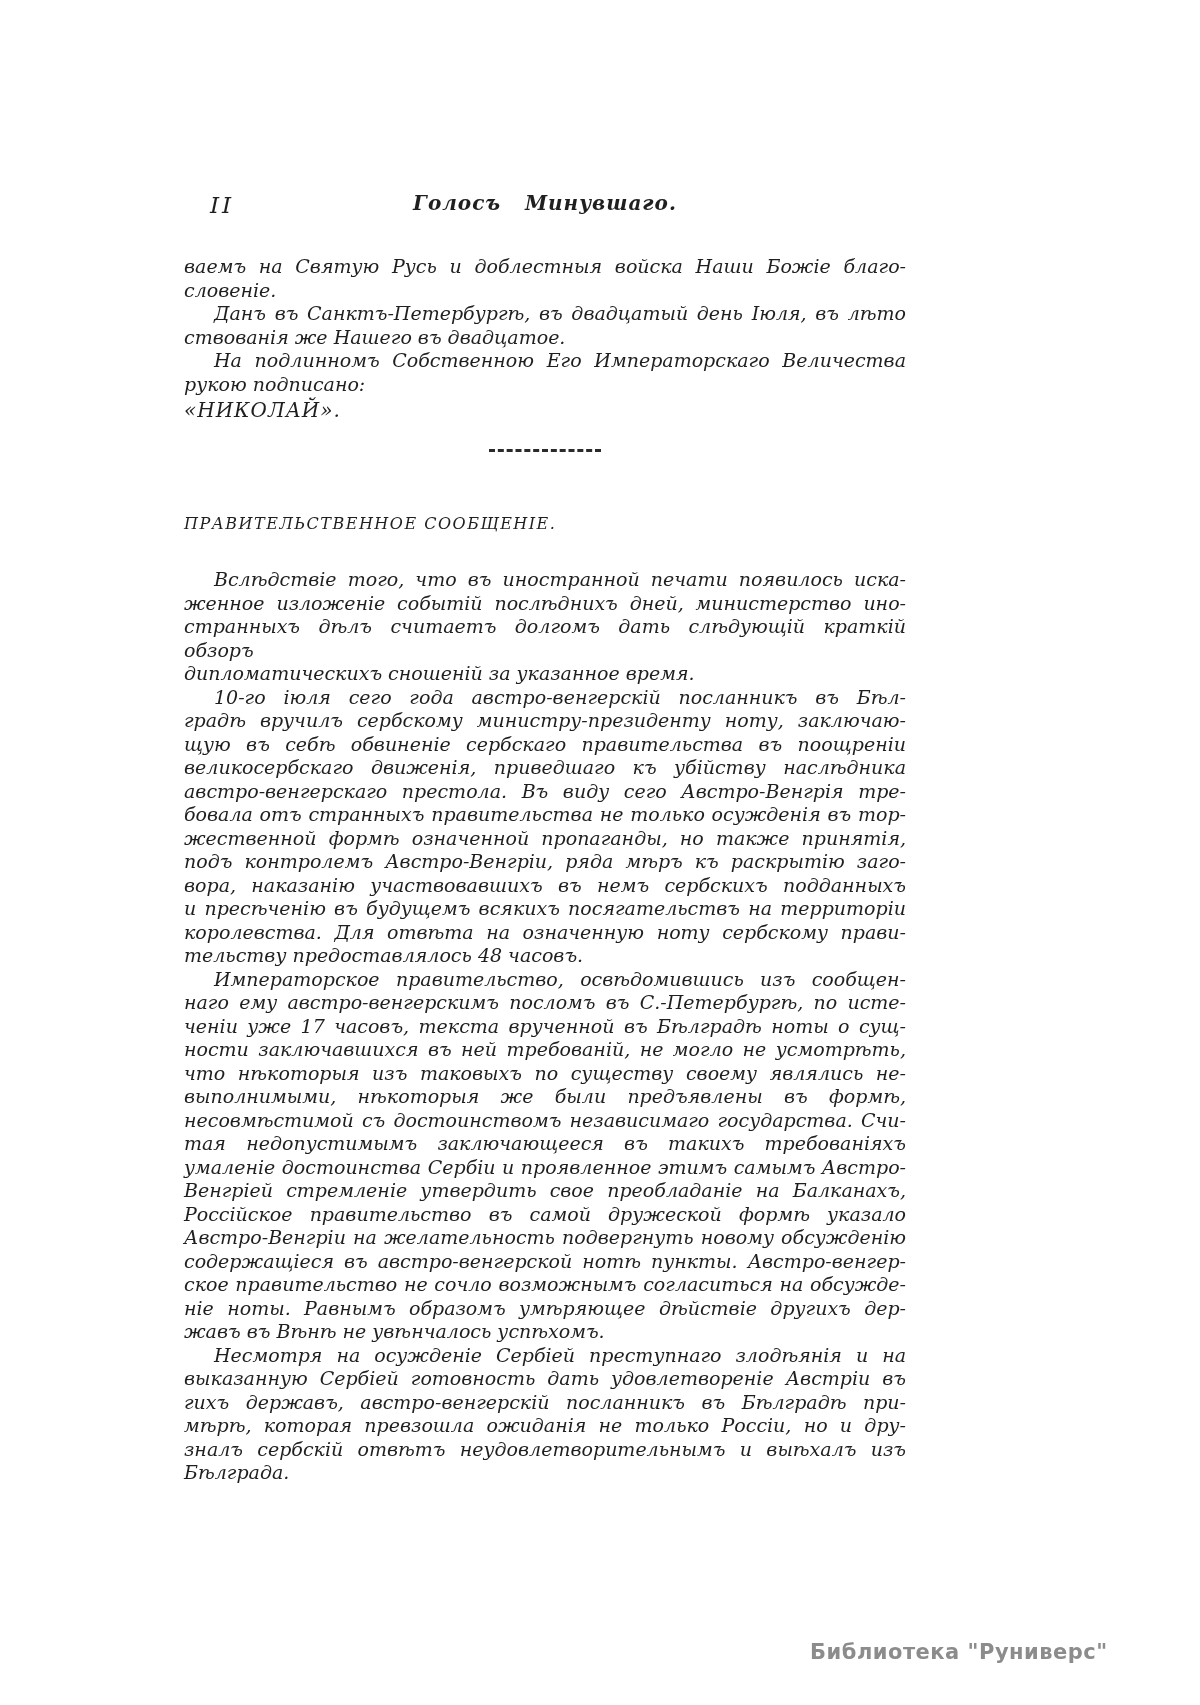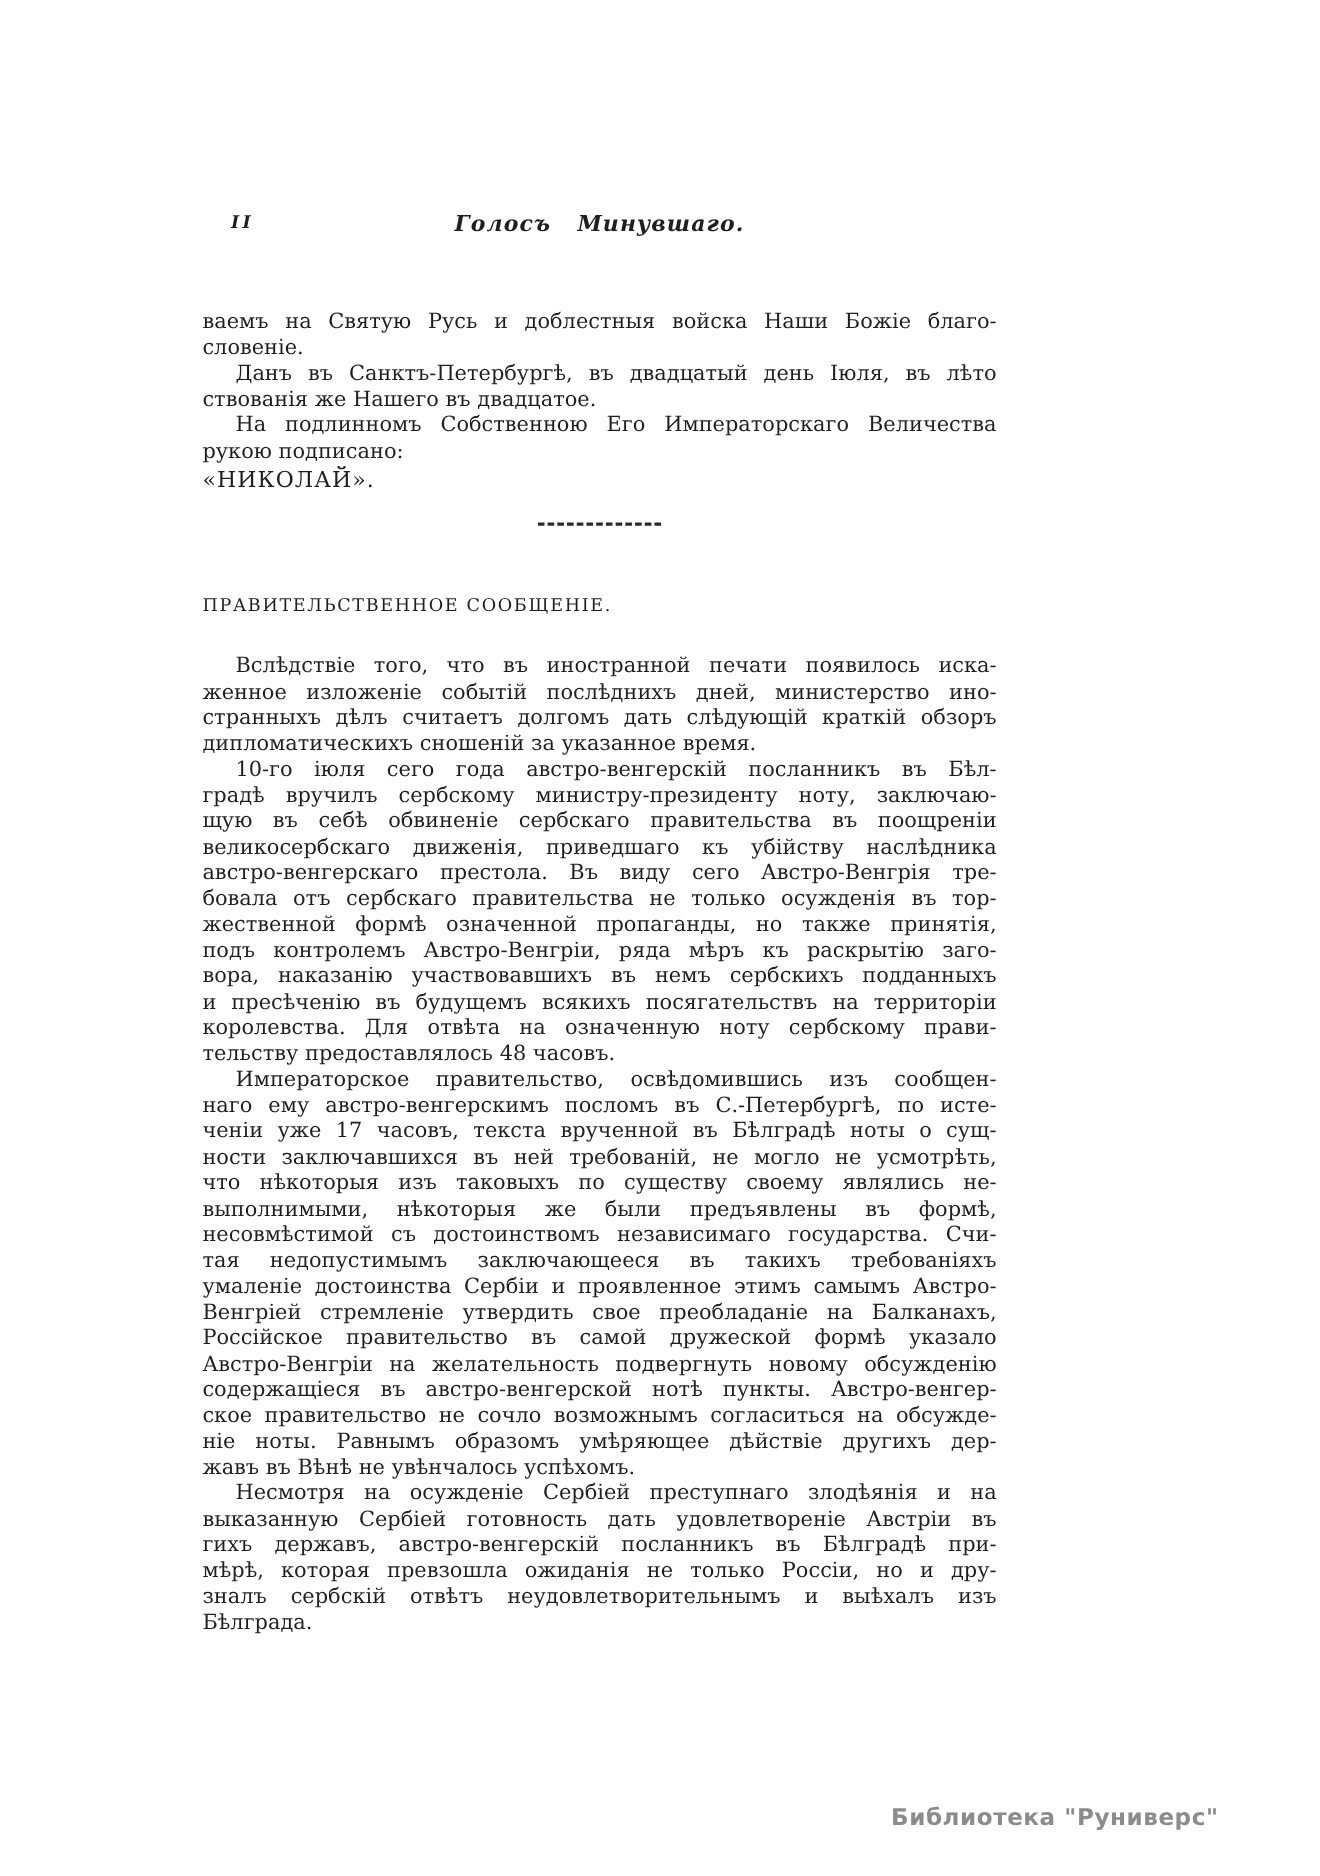--- a/index.html
+++ b/index.html
@@ -20,40 +20,40 @@
     left: 184px;
     width: 722px;
     height: 28px;
     font-style: italic;
     font-size: 20px;
   }
   .pagenum {
     position: absolute;
     left: 26px;
     top: 1px;
-    font-size: 16px;
+    font-size: 23px;
     letter-spacing: 3px;
-    font-weight: bold;
   }
   .running-title {
     display: block;
     text-align: center;
     word-spacing: 16px;
     letter-spacing: 1px;
     font-weight: bold;
   }
 
   
   .column {
     position: absolute;
     left: 184px;
-    top: 281px;
+    top: 255px;
     width: 722px;
     font-size: 19px;
     line-height: 23.5px;
+    font-style: italic;
   }
   .line { text-align: left; }
   .line.just {
     text-align: justify;
     text-align-last: justify;
   }
   .line.indent { text-indent: 30px; }
 
   .signature {
     margin-top: 2px;
@@ -130,21 +130,21 @@
           <div class="line just">женное изложеніе событій послѣднихъ дней, министерство ино-</div>
           <div class="line just">странныхъ дѣлъ считаетъ долгомъ дать слѣдующій краткій обзоръ</div>
           <div class="line">дипломатическихъ сношеній за указанное время.</div>
         </div>
       <div class="para">
           <div class="line just indent">10-го іюля сего года австро-венгерскій посланникъ въ Бѣл-</div>
           <div class="line just">градѣ вручилъ сербскому министру-президенту ноту, заключаю-</div>
           <div class="line just">щую въ себѣ обвиненіе сербскаго правительства въ поощреніи</div>
           <div class="line just">великосербскаго движенія, приведшаго къ убійству наслѣдника</div>
           <div class="line just">австро-венгерскаго престола. Въ виду сего Австро-Венгрія тре-</div>
-          <div class="line just">бовала отъ сербскаго правительства не только осужденія въ тор-</div>
+          <div class="line just">бовала отъ странныхъ правительства не только осужденія въ тор-</div>
           <div class="line just">жественной формѣ означенной пропаганды, но также принятія,</div>
           <div class="line just">подъ контролемъ Австро-Венгріи, ряда мѣръ къ раскрытію заго-</div>
           <div class="line just">вора, наказанію участвовавшихъ въ немъ сербскихъ подданныхъ</div>
           <div class="line just">и пресѣченію въ будущемъ всякихъ посягательствъ на территоріи</div>
           <div class="line just">королевства. Для отвѣта на означенную ноту сербскому прави-</div>
           <div class="line">тельству предоставлялось 48 часовъ.</div>
         </div>
       <div class="para">
           <div class="line just indent">Императорское правительство, освѣдомившись изъ сообщен-</div>
           <div class="line just">наго ему австро-венгерскимъ посломъ въ С.-Петербургѣ, по исте-</div>

